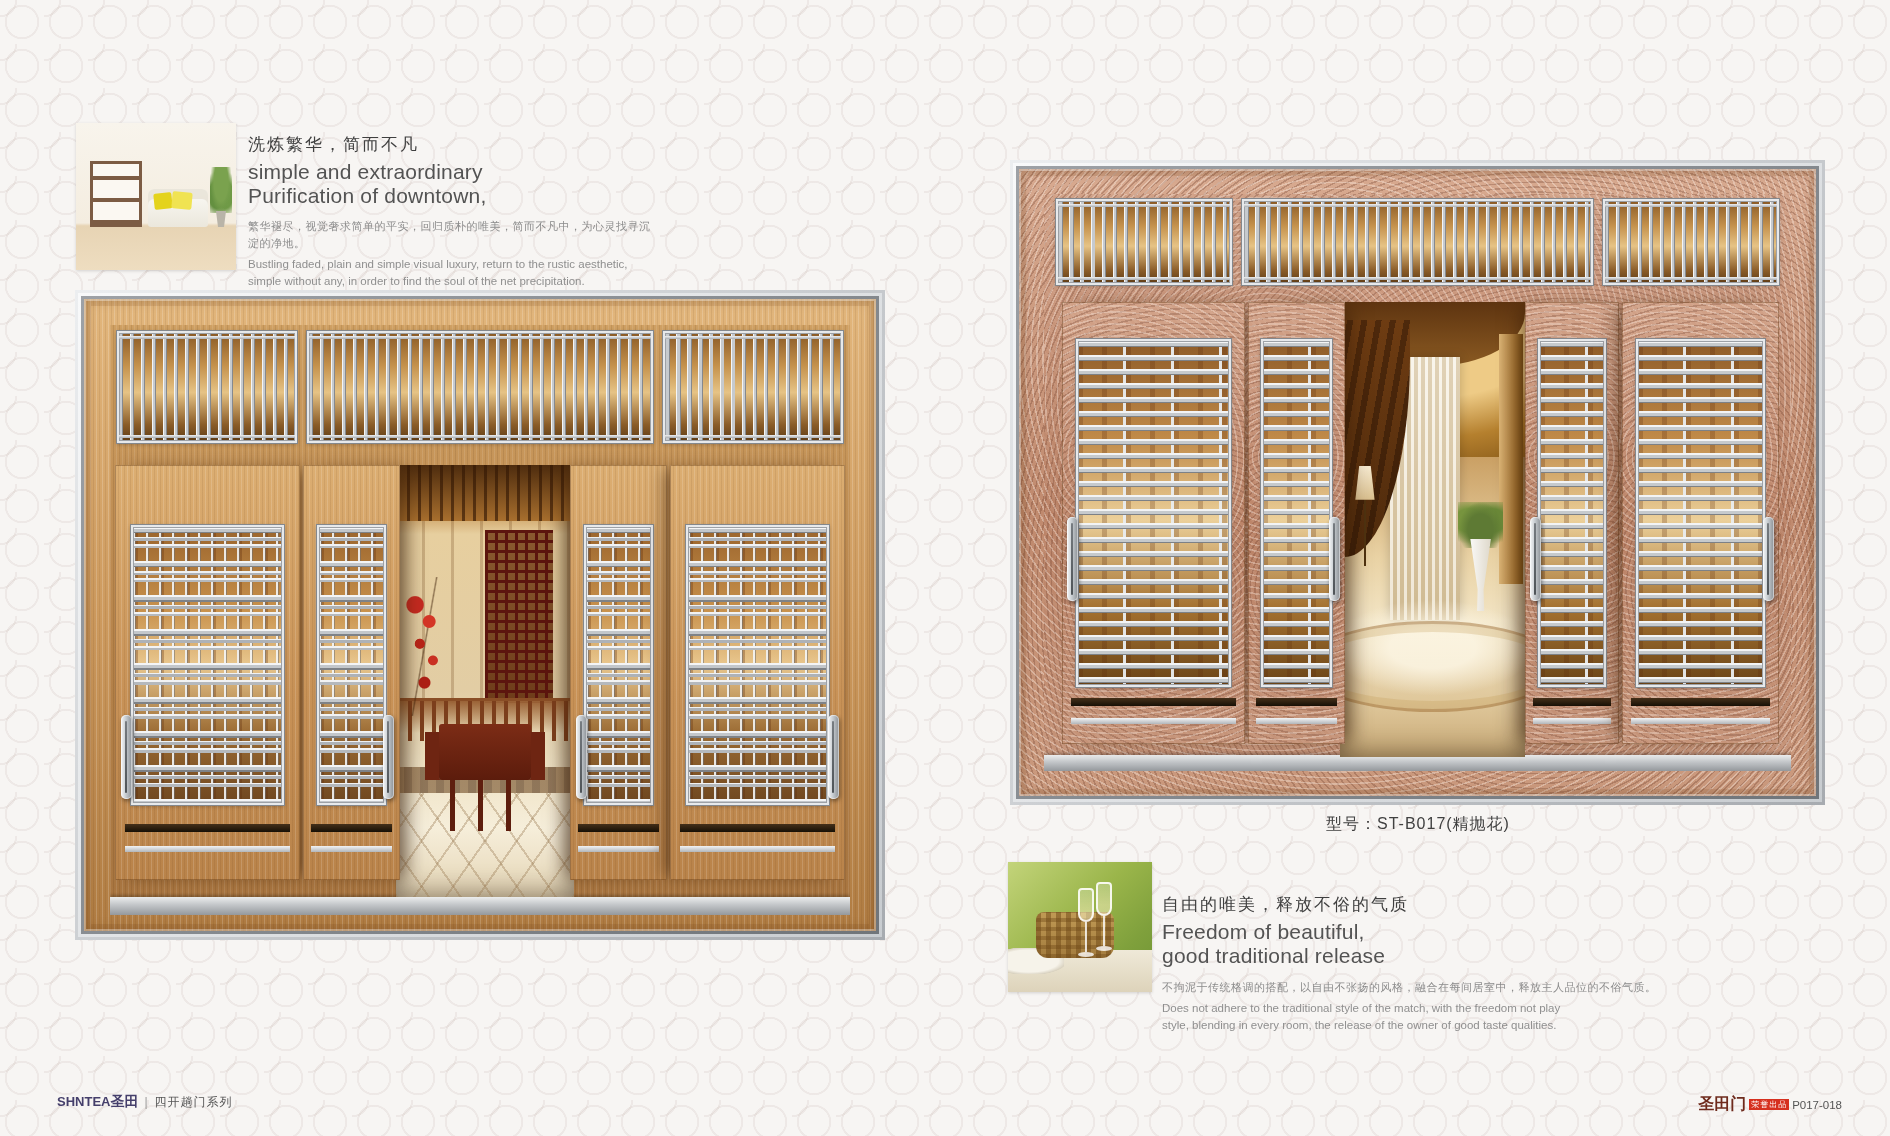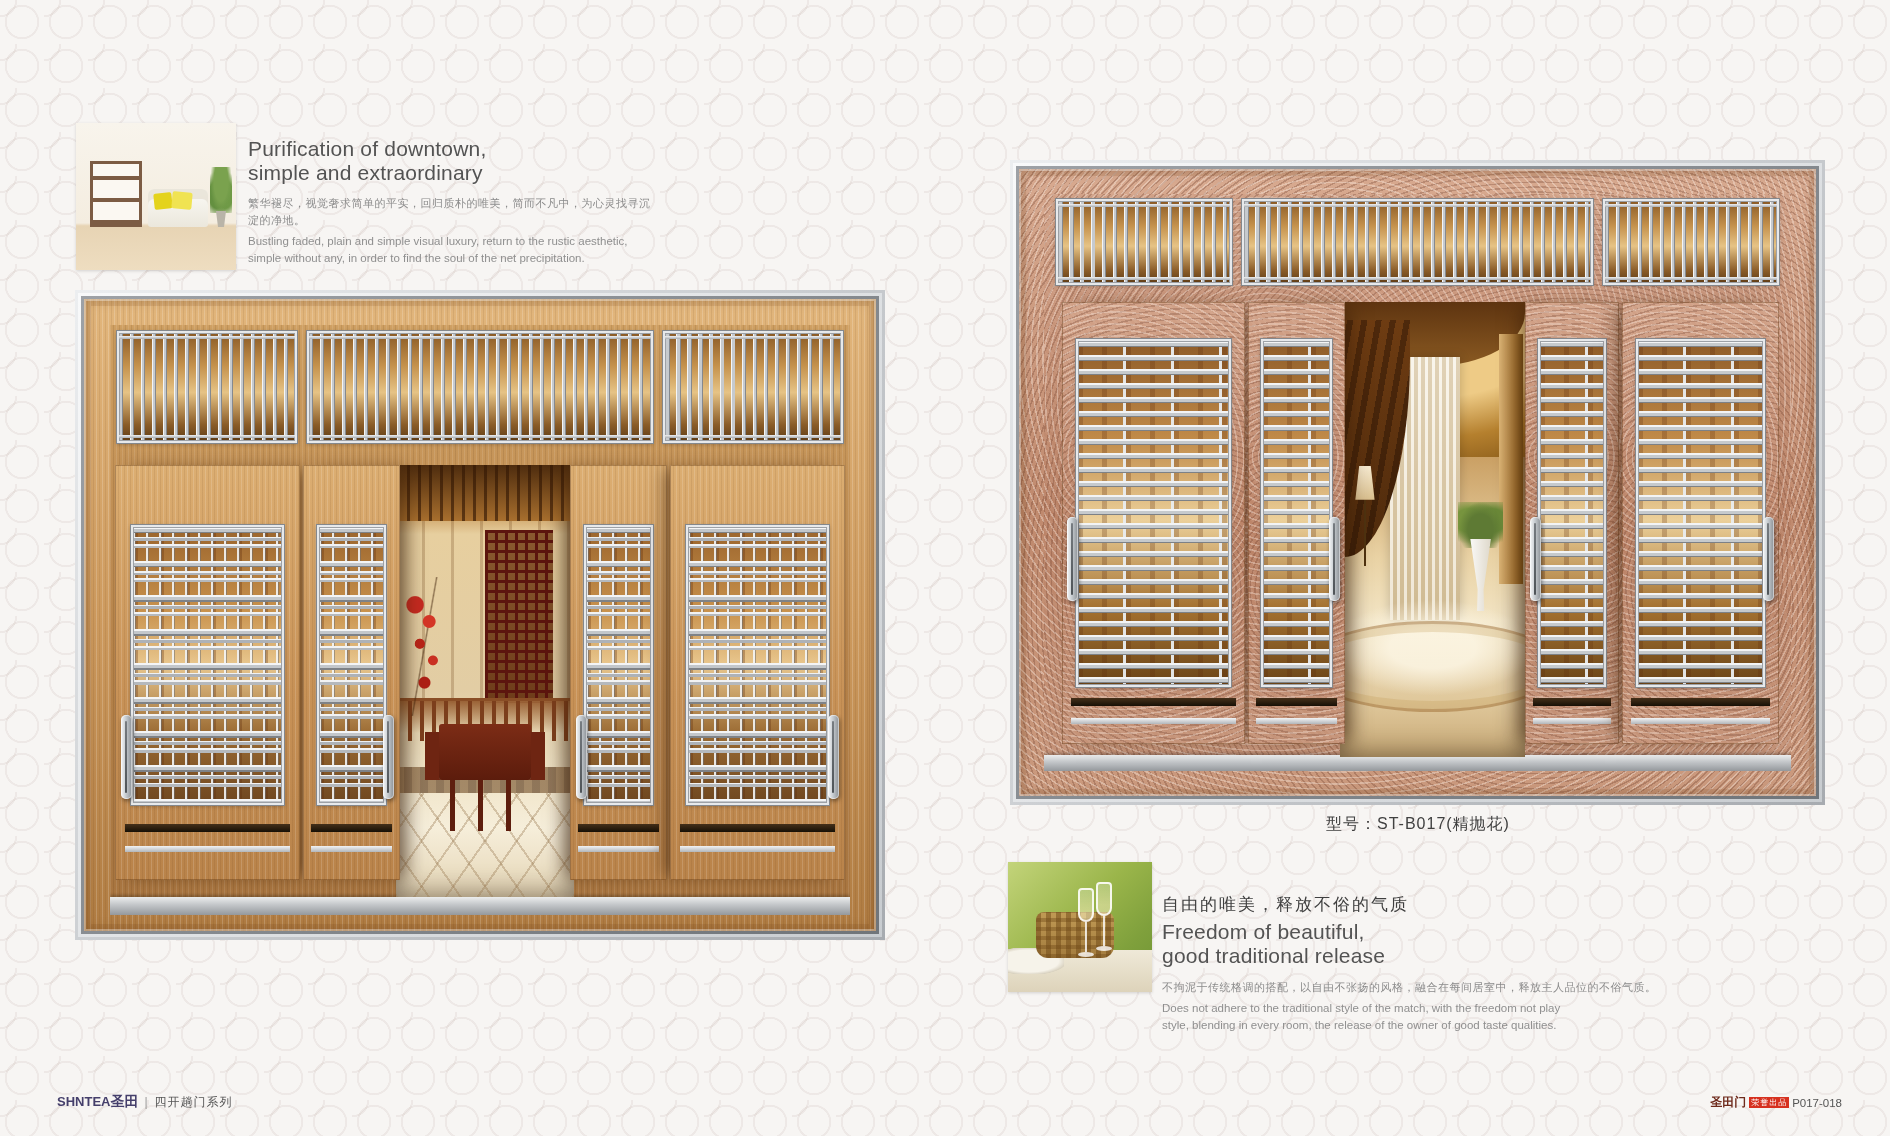--- a/index.html
+++ b/index.html
@@ -181,39 +181,40 @@
   .glass .bowl{ position:absolute; left:2px; top:0; width:16px; height:34px; border:2px solid rgba(255,255,255,.85); border-radius:4px 4px 8px 8px; background:linear-gradient(180deg, rgba(255,255,255,.25), rgba(244,238,190,.55) 70%); }
   .glass .stem{ position:absolute; left:9px; top:34px; width:2px; height:30px; background:rgba(255,255,255,.8); }
   .glass .foot{ position:absolute; left:2px; top:64px; width:16px; height:5px; border-radius:50%; background:rgba(255,255,255,.8); }
 
   
   .footer-left{ position:absolute; left:57px; top:1093px; font-size:12px; color:#565656; letter-spacing:1px; }
   .brand{ font-weight:bold; font-size:13px; color:#453f6b; letter-spacing:0; }
   .brand b{ font-size:14px; }
   .sep{ color:#9a9a9a; padding:0 6px; }
   .footer-right{ position:absolute; right:48px; top:1094px; font-size:11.5px; color:#555; display:flex; align-items:center; gap:3px; }
-  .fr-brand{ font-weight:bold; color:#6e2a1c; font-size:12px; }
+  .fr-brand{ font-weight:bold; color:#6e2a1c; font-size:16px; }
   .badge{ background:#d6301f; color:#fff; font-size:8px; line-height:11px; padding:0 2px; letter-spacing:1px; }
 </style>
 </head>
 <body>
 
 <div class="photo ph1 abs" style="left:76px;top:123px;width:160px;height:147px">
   <div class="ph1-shelf"></div>
   <div class="ph1-sofa"></div>
   <div class="ph1-pil1"></div>
   <div class="ph1-pil2"></div>
   <div class="ph1-plant"></div>
   <div class="ph1-pot"></div>
 </div>
 
 <div class="abs" style="left:248px;top:133px;width:470px">
+  <div class="title-cn">洗炼繁华，简而不凡</div>
   <div class="title-en" style="margin-top:4px">
+    <div>simple and extraordinary</div>
     <div>Purification of downtown,</div>
-    <div>simple and extraordinary</div>
   </div>
   <div class="para-cn" style="margin-top:11px;width:412px">繁华褪尽，视觉奢求简单的平实，回归质朴的唯美，简而不凡中，为心灵找寻沉淀的净地。</div>
   <div class="para-en" style="margin-top:4px">
     <div>Bustling faded, plain and simple visual luxury, return to the rustic aesthetic,</div>
     <div>simple without any, in order to find the soul of the net precipitation.</div>
   </div>
 </div>
 
 <div class="door" style="left:75px;top:290px;width:810px;height:650px">
   <div class="trim1"></div>

